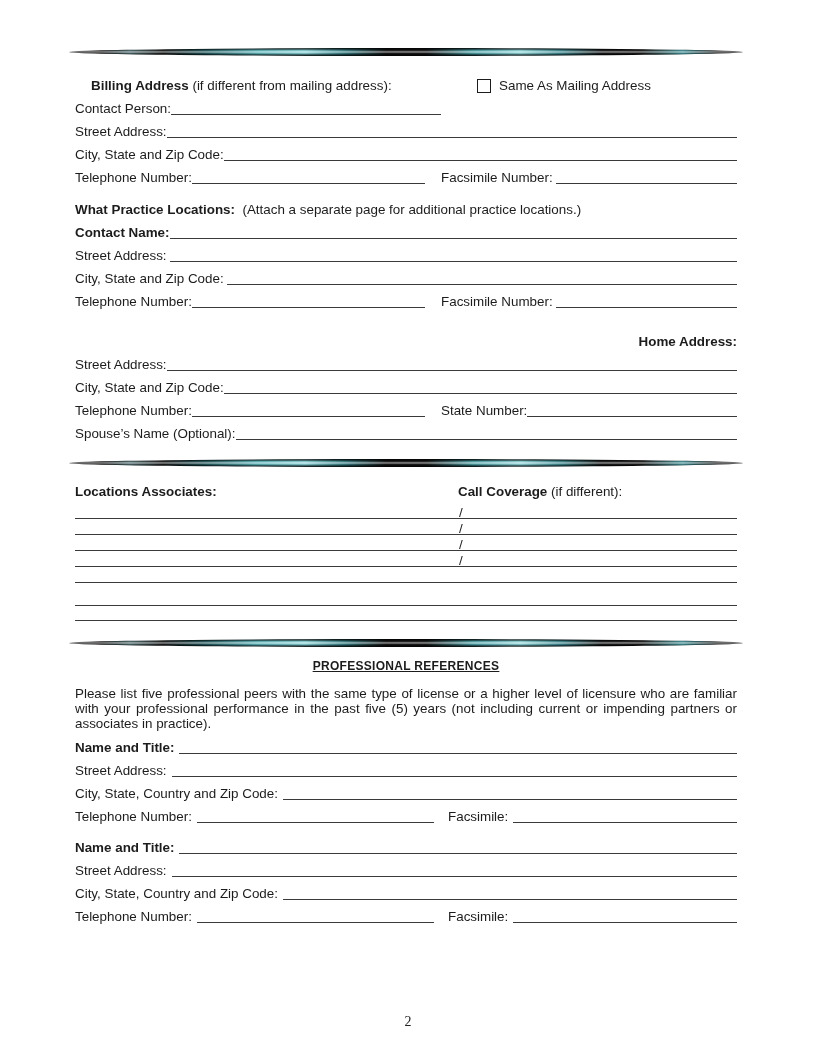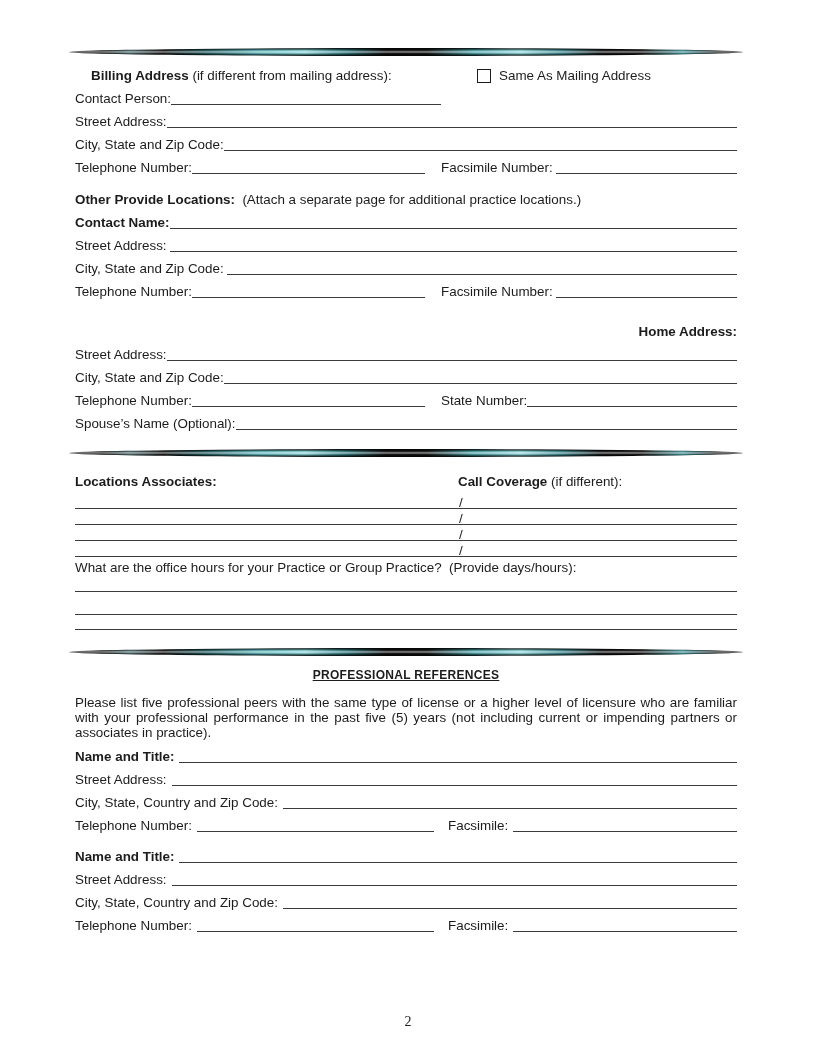--- a/index.html
+++ b/index.html
@@ -75,21 +75,21 @@
   }
 </style>
 </head>
 <body>
 
 <div class="page">
   <div class="content">
 
     <div class="bar"></div>
 
-    <div class="hrow fs" style="margin-top:12px;padding-left:16px;">
+    <div class="hrow fs" style="margin-top:22px;padding-left:16px;">
       <div class="hcell"><span class="b lbl">Billing Address</span><span class="lbl"> (if different from mailing address):</span></div>
       <div class="chkwrap">
         <span class="checkbox"></span>
         <span class="lbl">Same As Mailing Address</span>
       </div>
     </div>
     <div class="row fs">
       <span class="lbl">Contact Person:</span>
       <span class="line w270"></span>
     </div>
@@ -104,21 +104,21 @@
     <div class="row fs">
       <span class="telcell">
         <span class="lbl">Telephone Number:</span>
         <span class="line"></span>
       </span>
       <span class="lbl">Facsimile Number: </span>
       <span class="line"></span>
     </div>
 
     <div class="hrow fs" style="margin-top:16px;">
-      <div><span class="b lbl">Other Provide Locations:</span><span class="lbl">  (Attach a separate page for additional practice locations.)</span></div>
+      <div><span class="b lbl">What Practice Locations:</span><span class="lbl">  (Attach a separate page for additional practice locations.)</span></div>
     </div>
     <div class="row fs">
       <span class="lbl b">Contact Name:</span>
       <span class="line"></span>
     </div>
     <div class="row fs">
       <span class="lbl">Street Address: </span>
       <span class="line"></span>
     </div>
     <div class="row fs">
@@ -170,23 +170,20 @@
     <div class="slashrow">
       <span class="slash">/</span>
     </div>
     <div class="slashrow">
       <span class="slash">/</span>
     </div>
     <div class="slashrow">
       <span class="slash">/</span>
     </div>
 
-    <div class="qrow fs" style="margin-top:5px;height:14px;">
-      <span class="lbl">What are the office hours for your Practice or Group Practice?  (Provide days/hours):</span>
-    </div>
     <div class="blankline" style="margin-top:15px;"></div>
 
     <div class="row fs" style="margin-top:10px;height:15px;">
       <span class="line"></span>
     </div>
     <div class="blankline" style="margin-top:12px;"></div>
 
     <div class="bar" style="margin-top:18px;"></div>
 
     <div class="ref-title">PROFESSIONAL REFERENCES</div>

